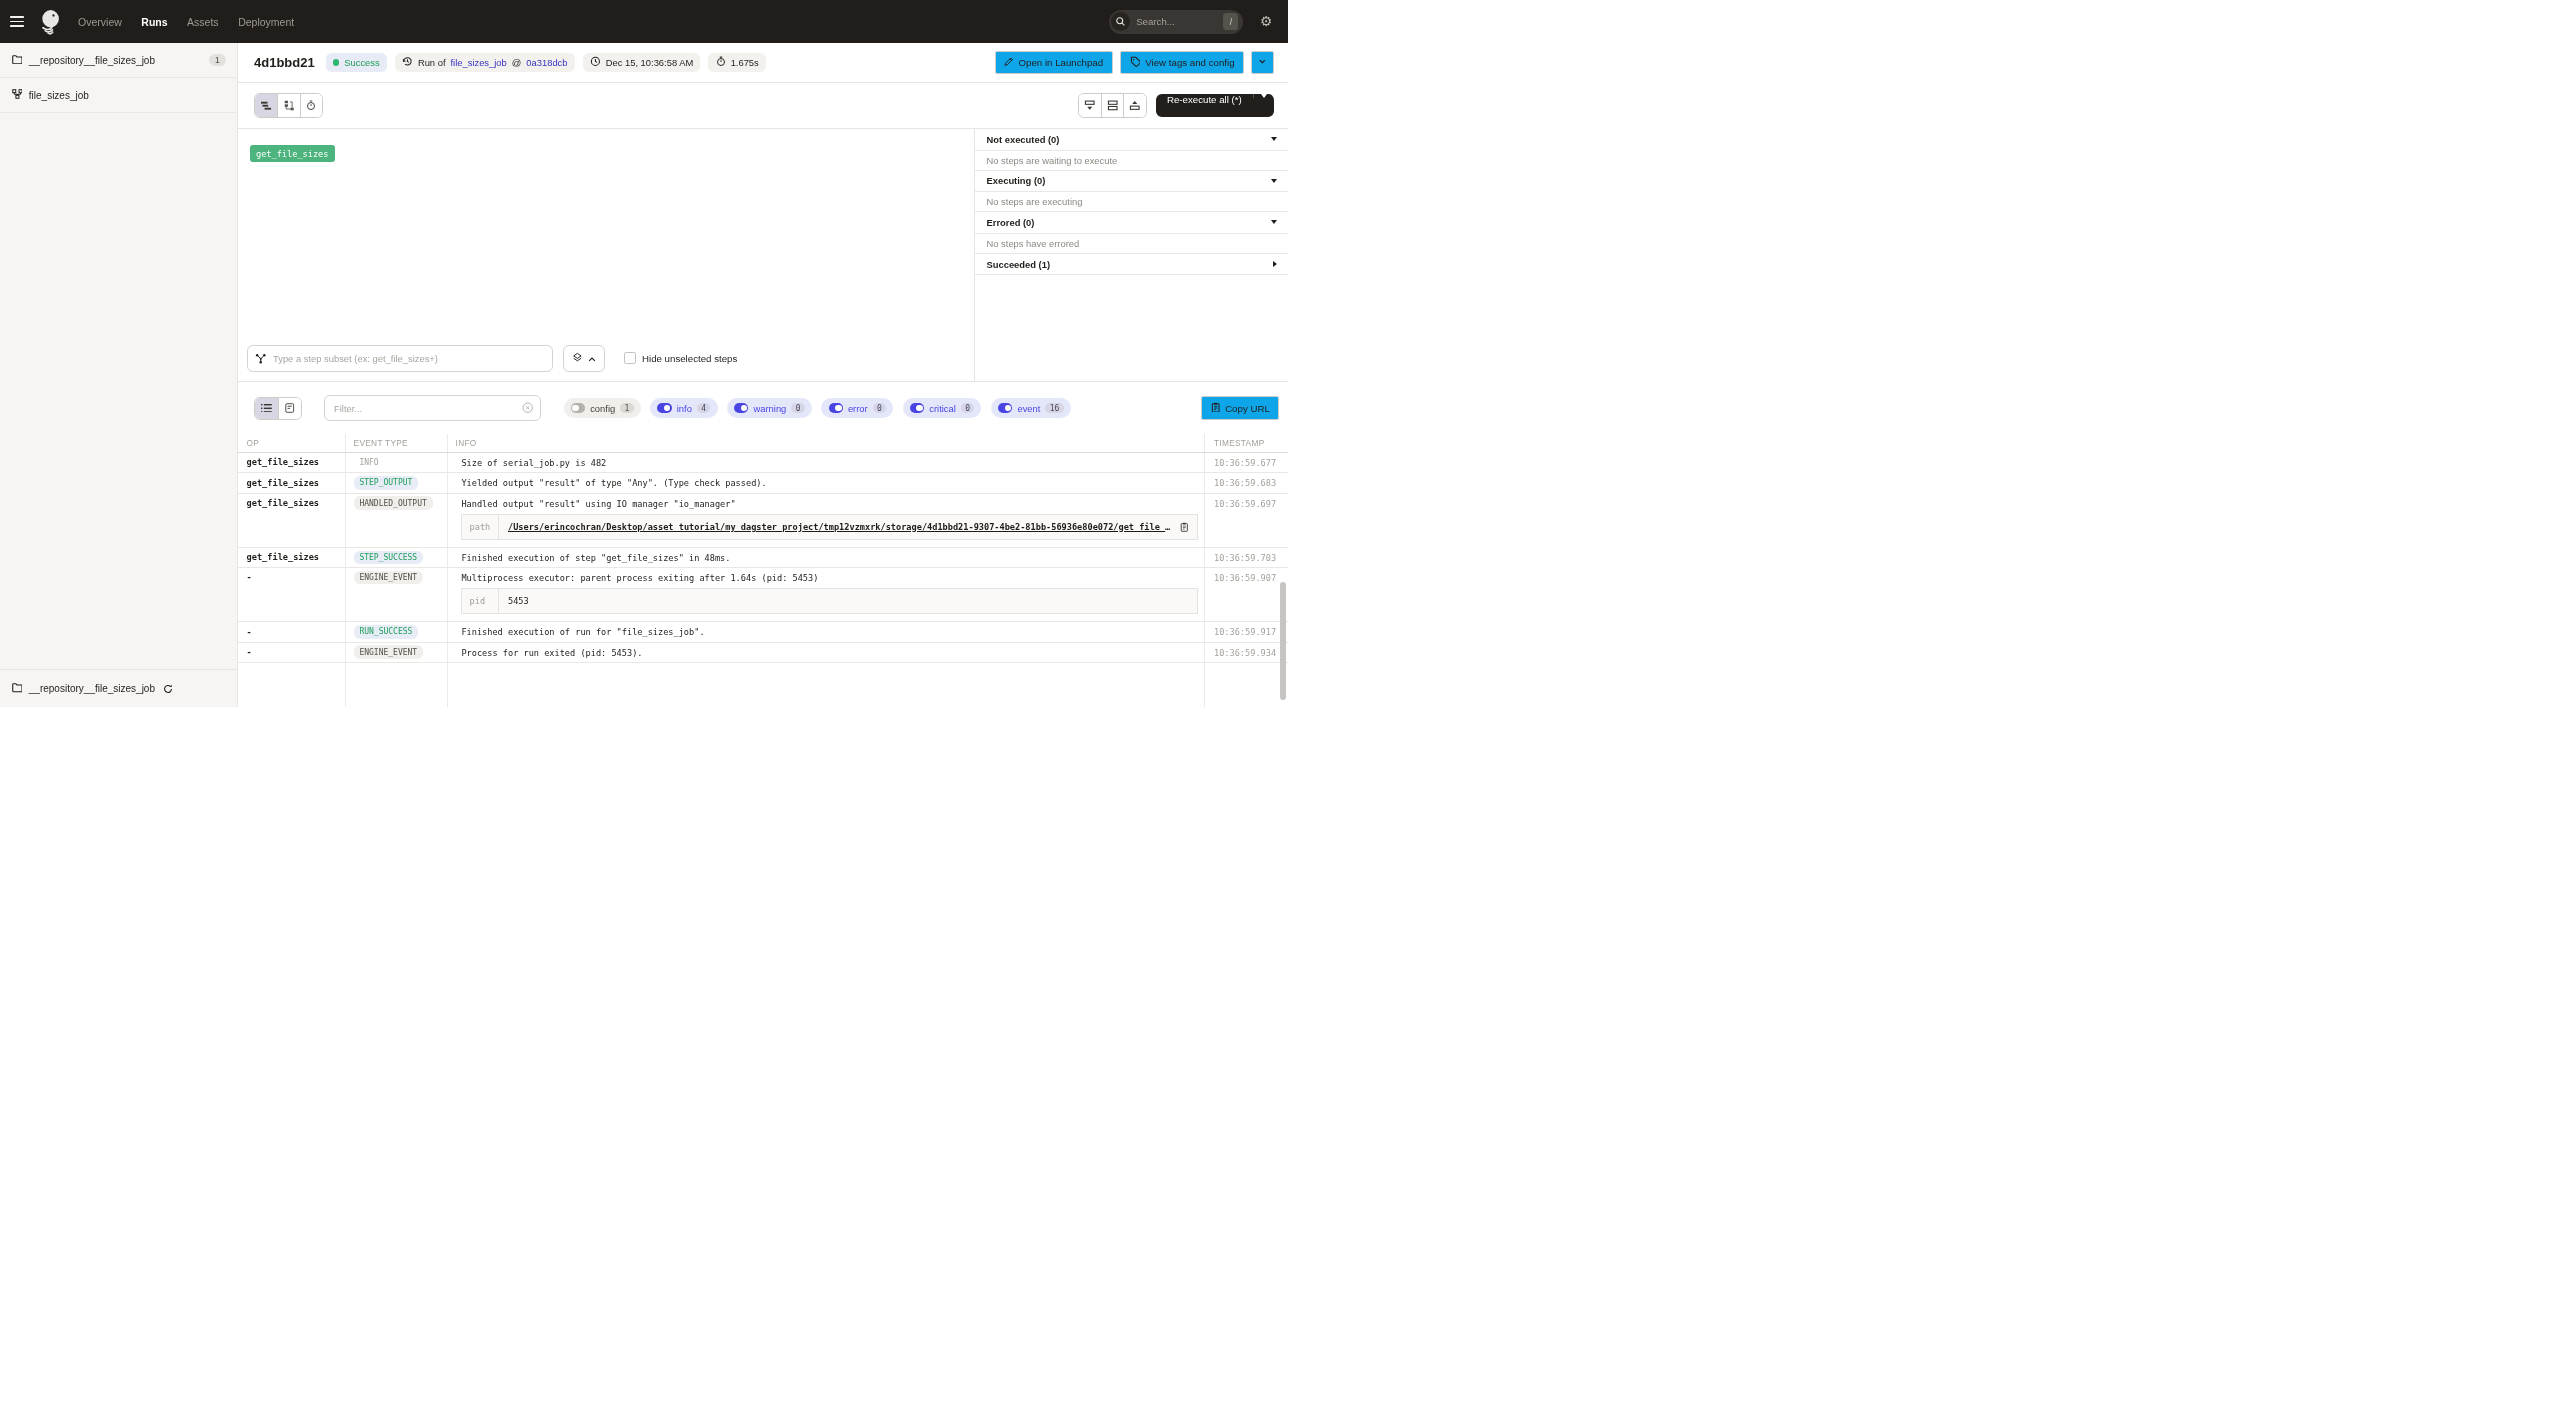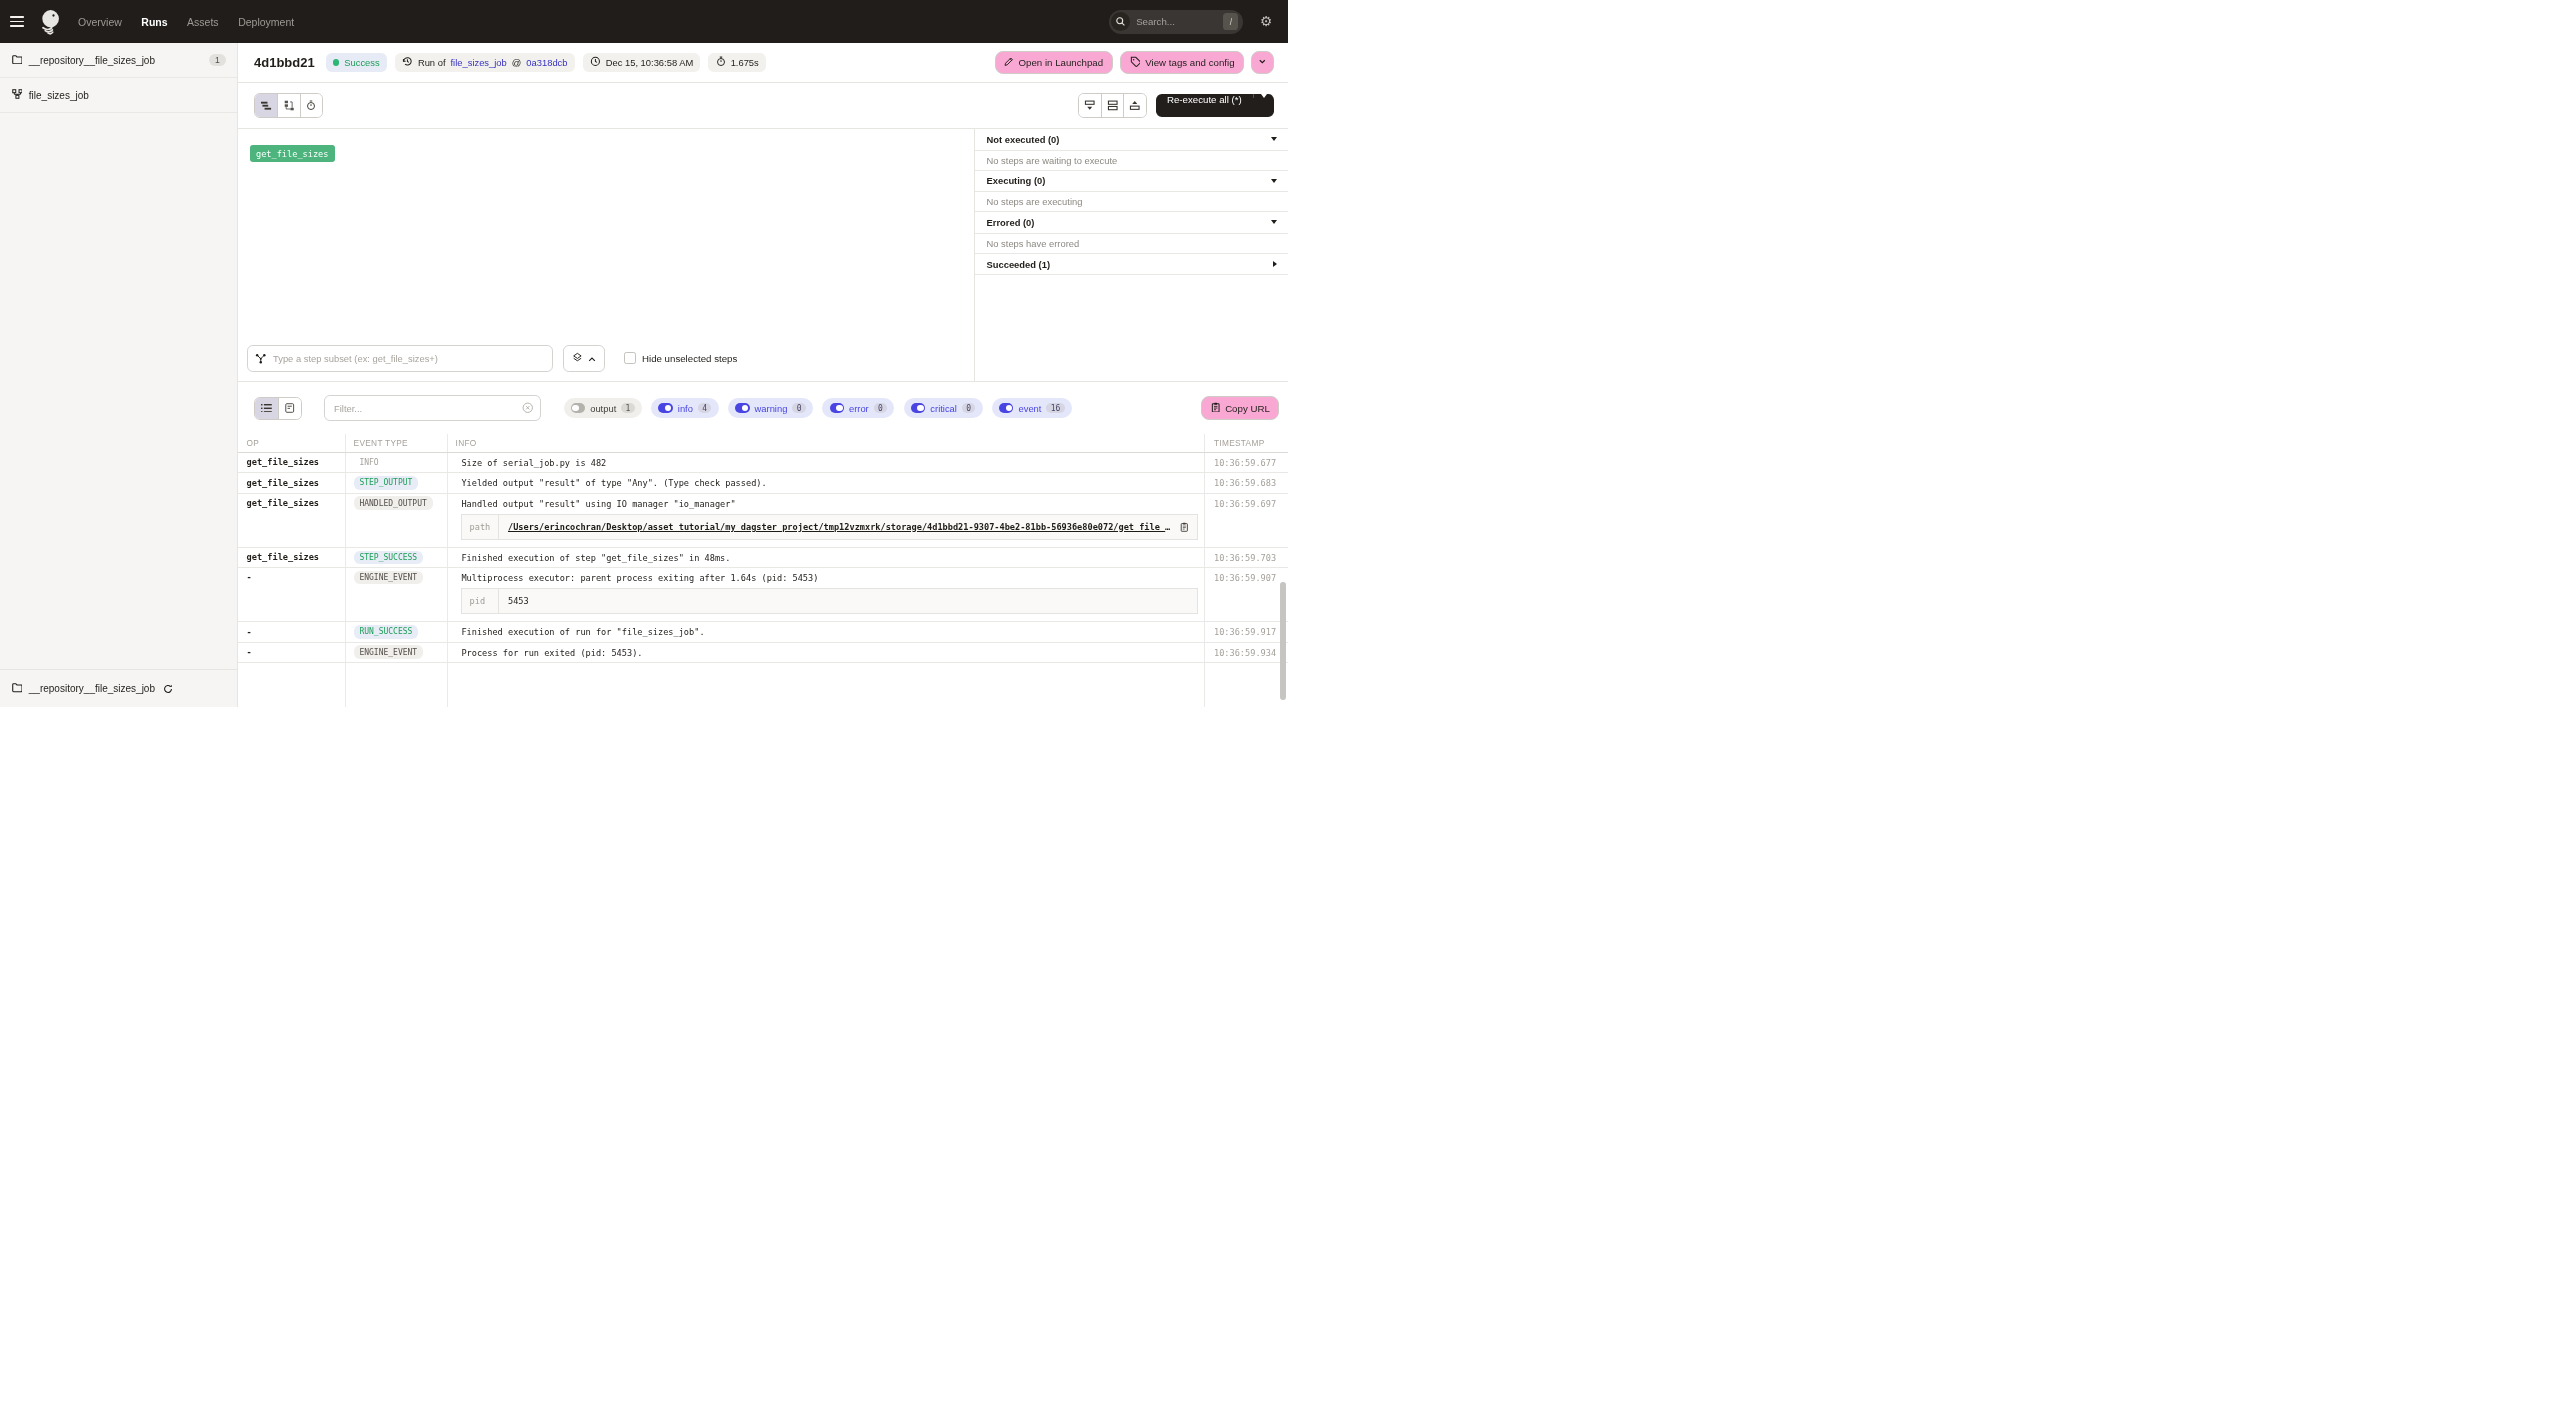--- a/index.html
+++ b/index.html
@@ -49,21 +49,21 @@
   
   #run-header { height:40px; border-bottom:0.7px solid #e7e5e2; display:flex; align-items:center;
     padding:0 14.4px 0 16px; gap:8px; flex:0 0 auto; }
   #run-id { font-size:13px; font-weight:700; margin-right:2.9px; }
   .pill { height:19.5px; border-radius:5.8px; background:#f2f1ee; display:inline-flex; align-items:center;
     gap:5px; padding:0 7.2px; font-size:9.4px; color:#211e1a; white-space:nowrap; }
   .pill.success { background:#e7ebf6; color:var(--success-green,#1d9e58); font-weight:500; }
   .status-dot { width:6.5px; height:6.5px; border-radius:50%; background:#2bb673; }
   .pill a, .lnk { color:var(--link-blue,#3733c0); text-decoration:none; cursor:pointer; }
   #header-actions { margin-left:auto; display:flex; gap:7.2px; align-items:center; }
-  .btn { height:23px; border:0.7px solid #cfccc7; border-radius:8px; background:#f9a8d4; display:inline-flex;
+  .btn { height:23px; border:0.7px solid #cfccc7; border-radius:2px; background:#0ea5e9; display:inline-flex;
     align-items:center; gap:5px; padding:0 8.6px; font-size:9.7px; color:#211e1a; cursor:pointer; white-space:nowrap; }
   .btn.icon-only { width:22.3px; padding:0; justify-content:center; }
 
   
   #gantt-toolbar { height:46px; border-bottom:0.7px solid #e7e5e2; display:flex; align-items:center;
     padding:0 14.4px 0 16px; flex:0 0 auto; }
   .segmented { display:flex; border:0.7px solid #cfccc7; border-radius:5.8px; overflow:hidden; background:#fff; }
   .seg-btn { width:22.3px; height:22.3px; display:flex; align-items:center; justify-content:center;
     cursor:pointer; background:#fff; }
   .seg-btn + .seg-btn { border-left:0.7px solid #cfccc7; }
@@ -450,21 +450,21 @@
             <span id="filter-clear">
               <svg width="11.5" height="11.5" viewBox="0 0 16 16">
                   <circle cx="8" cy="8" r="6.5" fill="none" stroke="#b3afa9" stroke-width="1.3"></circle>
                   <path d="M5.7 5.7l4.6 4.6M10.3 5.7l-4.6 4.6" stroke="#b3afa9" stroke-width="1.3"></path>
                 </svg>
             </span>
           </div>
           <div id="chips">
               <div class="chip off">
                 <span class="tgl off"></span>
-                <span class="chip-label">output</span>
+                <span class="chip-label">config</span>
                 <span class="chip-badge">1</span>
               </div>
               <div class="chip on">
                 <span class="tgl on"></span>
                 <span class="chip-label">info</span>
                 <span class="chip-badge">4</span>
               </div>
               <div class="chip on">
                 <span class="tgl on"></span>
                 <span class="chip-label">warning</span>

